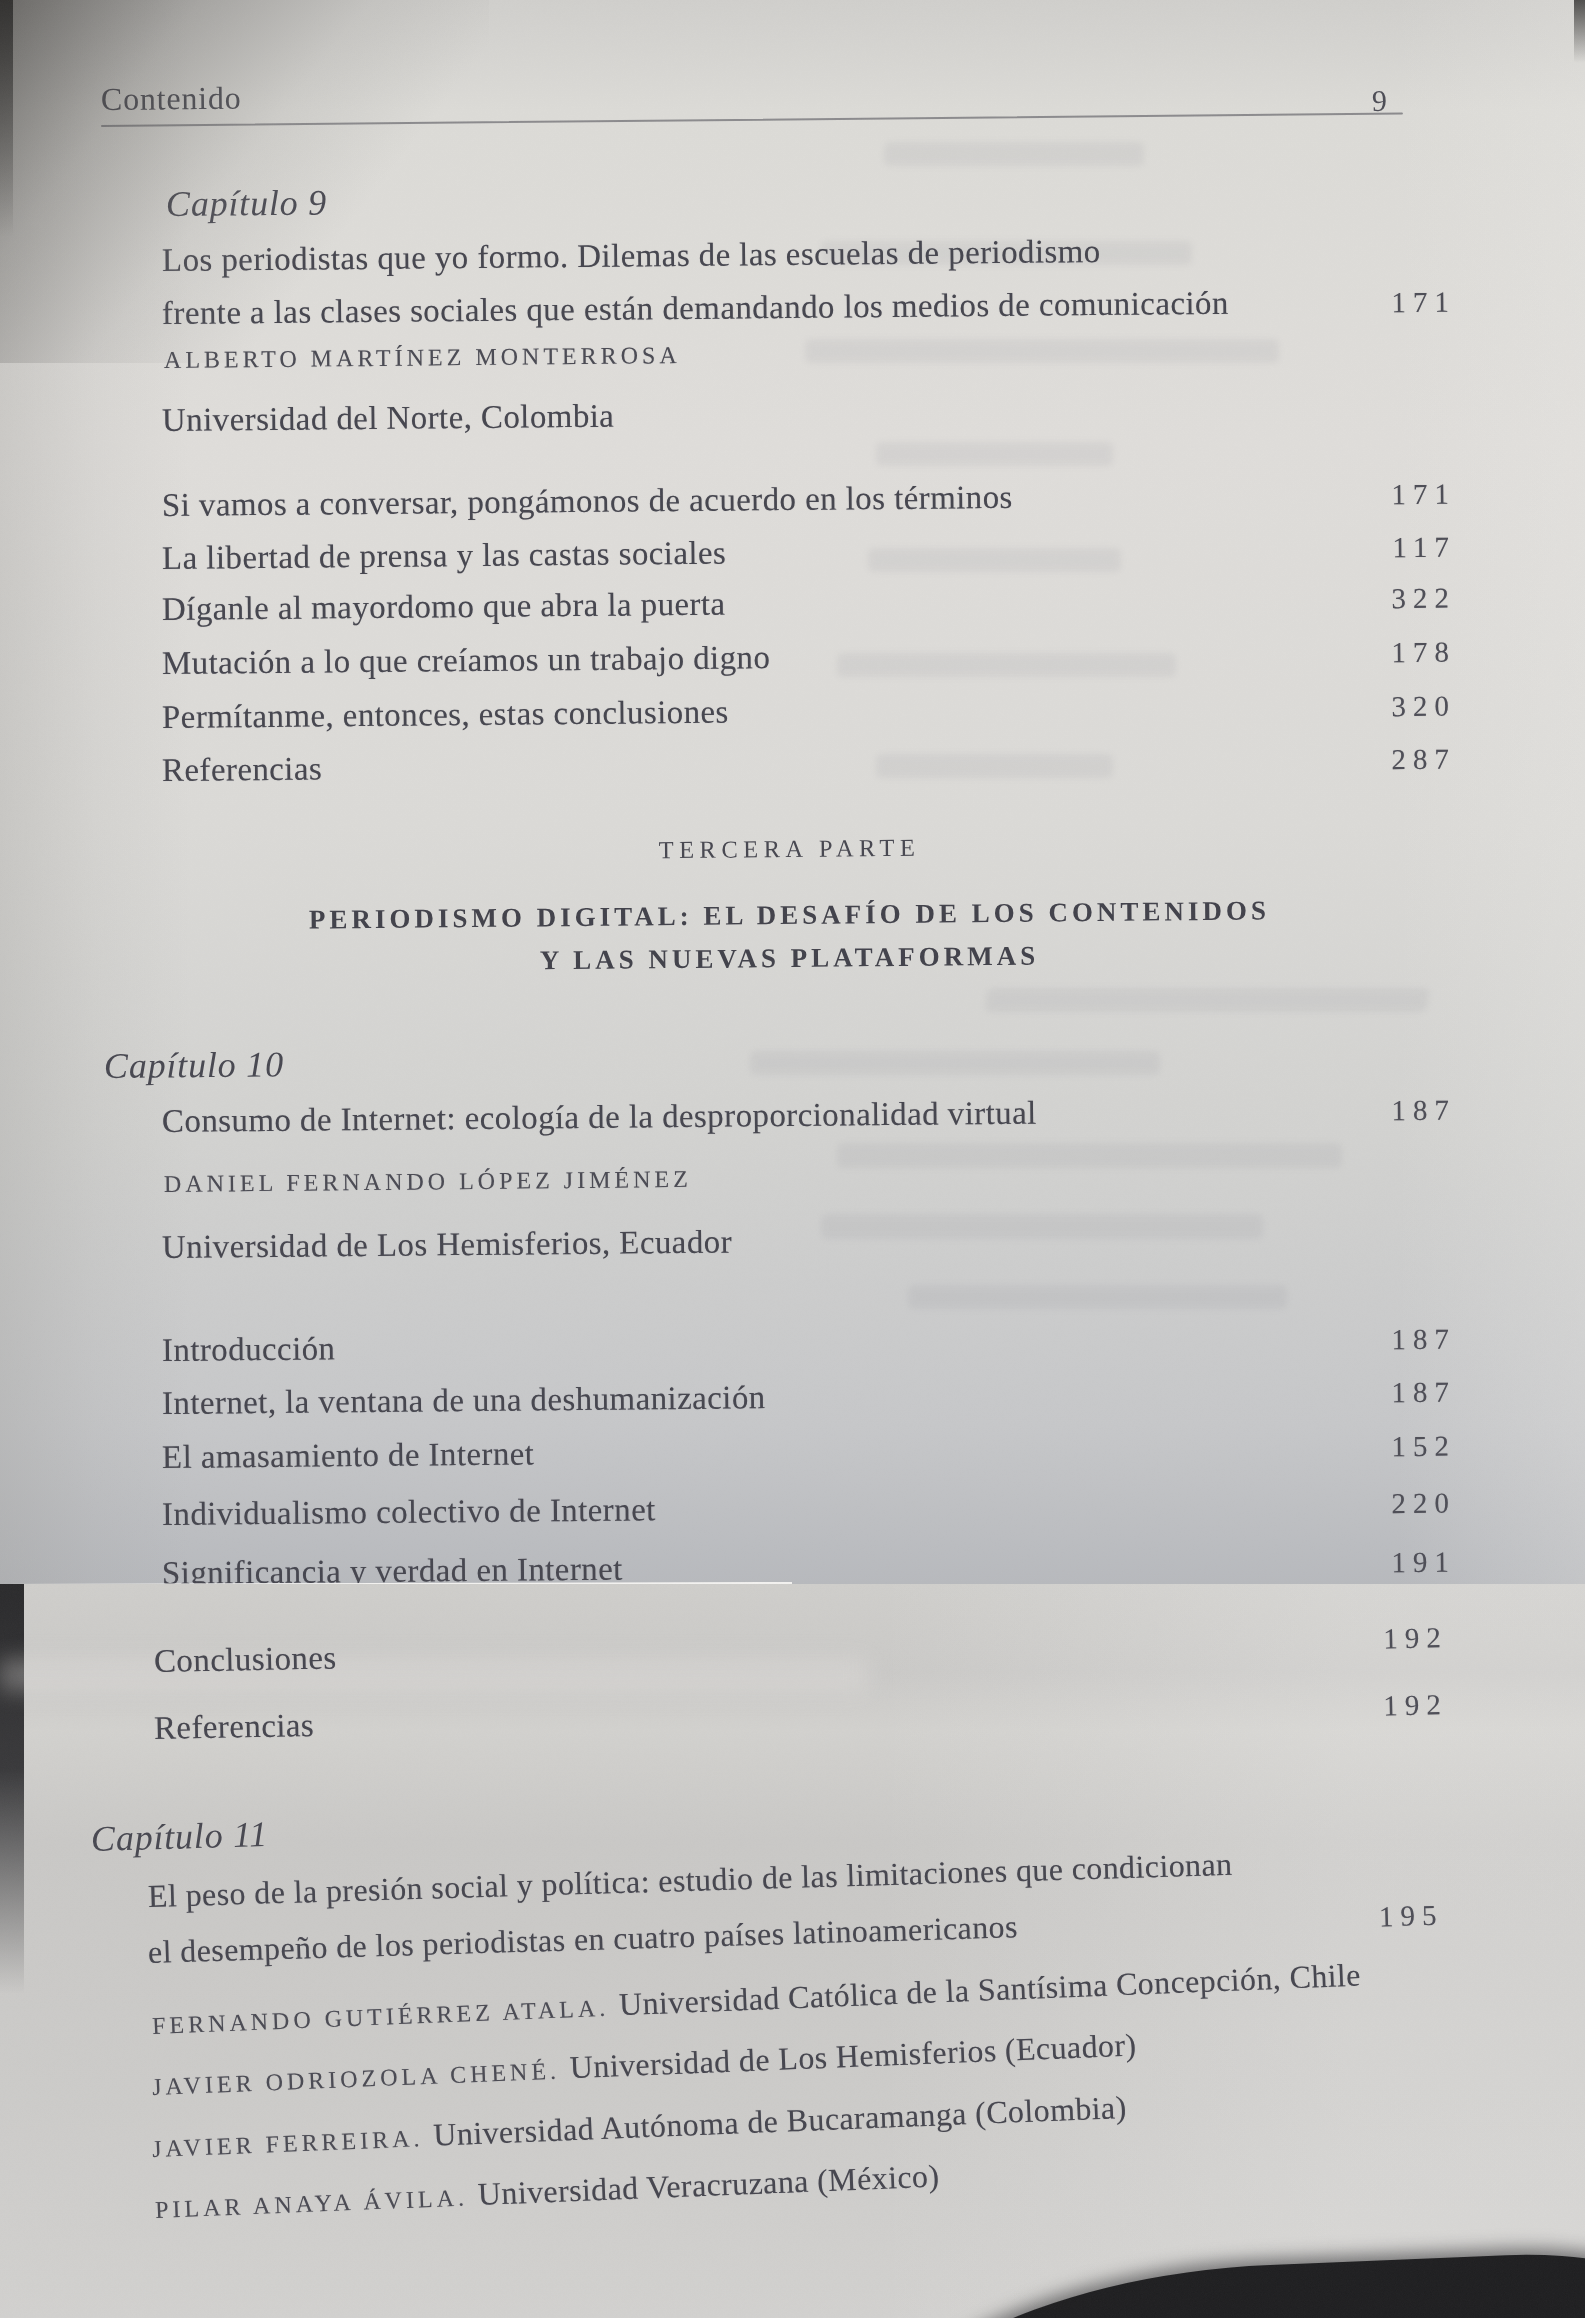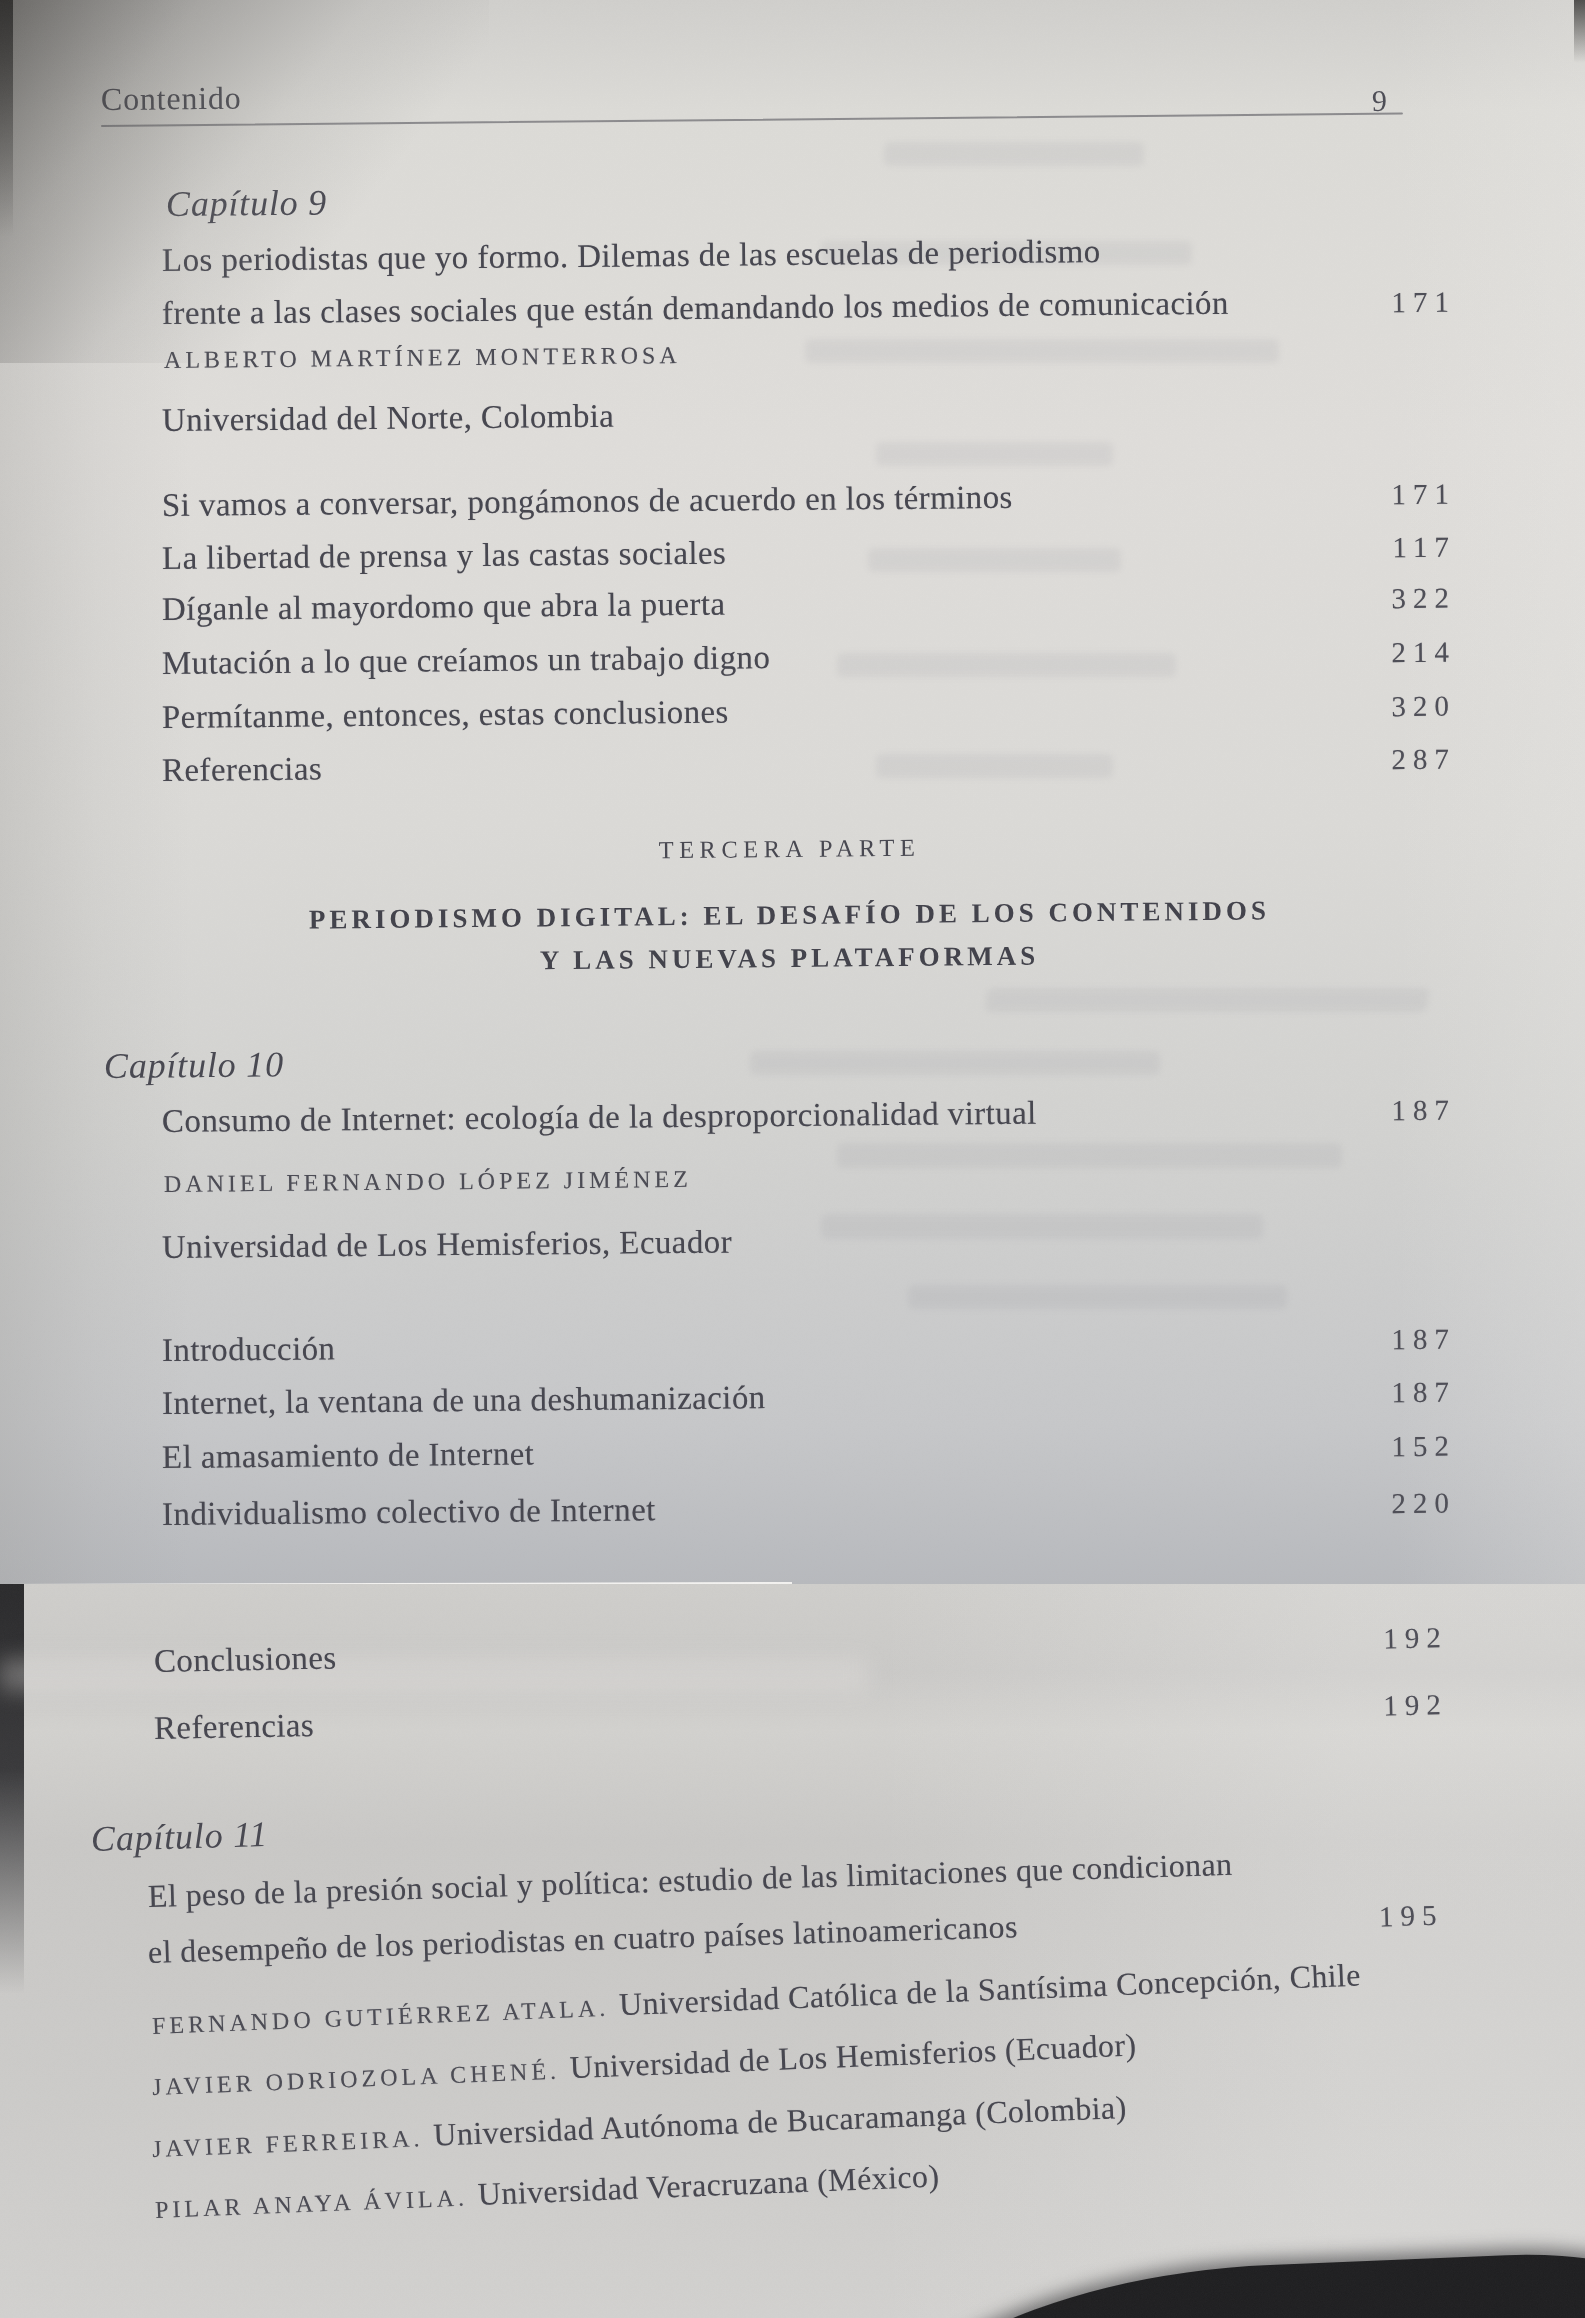--- a/index.html
+++ b/index.html
@@ -137,21 +137,21 @@
   <div class="abs t1 row" style="left:162px;top:539px;width:1294px;">
     <span>La libertad de prensa y las castas sociales</span>
     <span class="pg">117</span>
   </div>
   <div class="abs t1 row" style="left:162px;top:590px;width:1294px;">
     <span>Díganle al mayordomo que abra la puerta</span>
     <span class="pg">322</span>
   </div>
   <div class="abs t1 row" style="left:162px;top:644px;width:1294px;">
     <span>Mutación a lo que creíamos un trabajo digno</span>
-    <span class="pg">214</span>
+    <span class="pg">178</span>
   </div>
   <div class="abs t1 row" style="left:162px;top:698px;width:1294px;">
     <span>Permítanme, entonces, estas conclusiones</span>
     <span class="pg">320</span>
   </div>
   <div class="abs t1 row" style="left:162px;top:751px;width:1294px;">
     <span>Referencias</span>
     <span class="pg">287</span>
   </div>
 
@@ -177,20 +177,26 @@
   </div>
   <div class="abs t1 row" style="left:162px;top:1438px;width:1294px;">
     <span>El amasamiento de Internet</span>
     <span class="pg">152</span>
   </div>
   <div class="abs t1 row" style="left:162px;top:1495px;width:1294px;">
     <span>Individualismo colectivo de Internet</span>
     <span class="pg">220</span>
   </div>
 
+  <div class="clip" style="left:0;top:1545px;width:1585px;height:39px;">
+    <div class="abs t1 row" style="left:162px;top:8.7px;width:1294px;">
+      <span>Significancia y verdad en Internet</span>
+      <span class="pg">191</span>
+    </div>
+  </div>
 
   <div class="band-left"></div>
   <div class="band-right"></div>
   <div class="band-wedge"></div>
 
   <div class="photo2">
     <div class="gutter"></div>
     <div class="streak"></div>
   </div>
 

